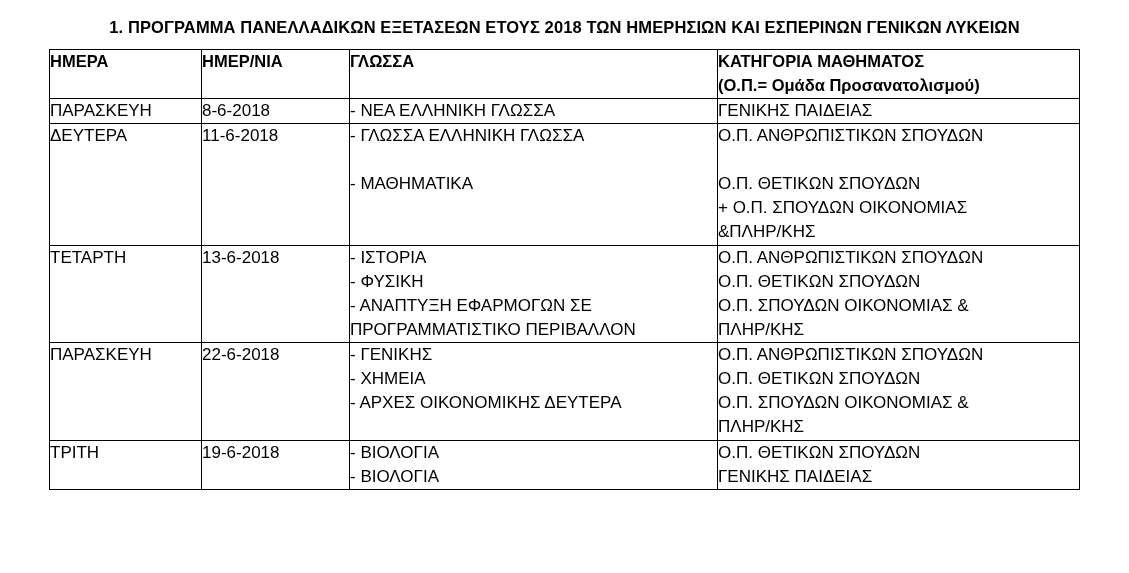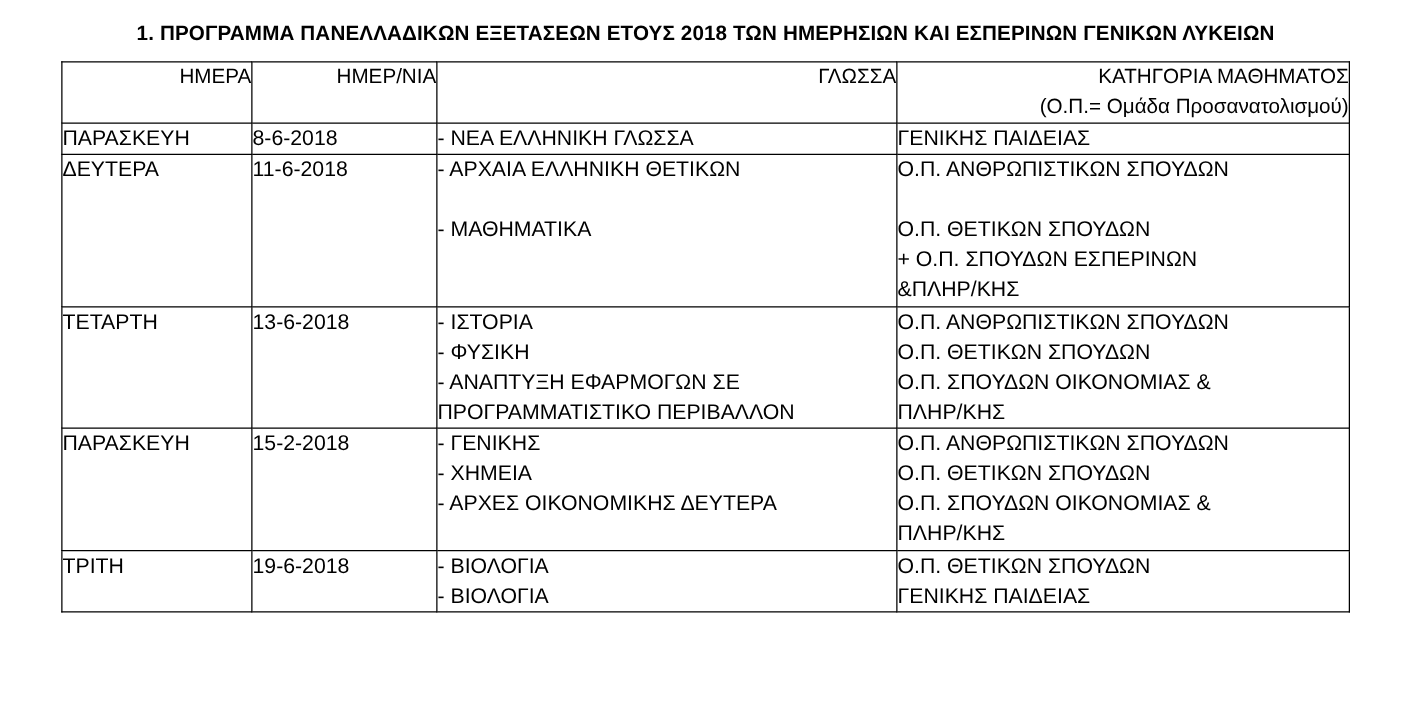--- a/index.html
+++ b/index.html
@@ -34,23 +34,23 @@
     margin: 0 auto;
     width: 1030px;
     border: 1.5px solid #000;
   }
   table.schedule td, table.schedule th {
     border: 1.5px solid #000;
     vertical-align: top;
     padding: 0;
   }
   thead th {
-    font-weight: normal;
+    font-weight: bold;
     font-size: 16.5px;
-    text-align: right;
+    text-align: left;
     padding: 9px 4px 9px 4px;
     line-height: 1.45;
   }
   .col-day   { width: 152px; }
   .col-date  { width: 148px; }
   .col-subj  { width: 368px; }
   .col-cat   { width: 362px; }
 
   td.cell {
     font-size: 17px;
@@ -102,29 +102,29 @@
             <span class="line">- ΝΕΑ ΕΛΛΗΝΙΚΗ ΓΛΩΣΣΑ</span>
           </td>
           <td class="cell">
             <span class="line">ΓΕΝΙΚΗΣ ΠΑΙΔΕΙΑΣ</span>
           </td>
         </tr>
         <tr>
           <td class="cell day-cell">ΔΕΥΤΕΡΑ</td>
           <td class="cell date-cell">11-6-2018</td>
           <td class="cell">
-            <span class="line">- ΑΡΧΑΙΑ ΕΛΛΗΝΙΚΗ ΘΕΤΙΚΩΝ</span>
+            <span class="line">- ΓΛΩΣΣΑ ΕΛΛΗΝΙΚΗ ΓΛΩΣΣΑ</span>
             <span class="line blank"></span>
             <span class="line">- ΜΑΘΗΜΑΤΙΚΑ</span>
           </td>
           <td class="cell">
             <span class="line">Ο.Π. ΑΝΘΡΩΠΙΣΤΙΚΩΝ ΣΠΟΥΔΩΝ</span>
             <span class="line blank"></span>
             <span class="line">Ο.Π. ΘΕΤΙΚΩΝ ΣΠΟΥΔΩΝ</span>
-            <span class="line">+ Ο.Π. ΣΠΟΥΔΩΝ ΕΣΠΕΡΙΝΩΝ</span>
+            <span class="line">+ Ο.Π. ΣΠΟΥΔΩΝ ΟΙΚΟΝΟΜΙΑΣ</span>
             <span class="line">&amp;ΠΛΗΡ/ΚΗΣ</span>
           </td>
         </tr>
         <tr>
           <td class="cell day-cell">ΤΕΤΑΡΤΗ</td>
           <td class="cell date-cell">13-6-2018</td>
           <td class="cell">
             <span class="line">- ΙΣΤΟΡΙΑ</span>
             <span class="line">- ΦΥΣΙΚΗ</span>
             <span class="line">- ΑΝΑΠΤΥΞΗ ΕΦΑΡΜΟΓΩΝ ΣΕ</span>
@@ -132,21 +132,21 @@
           </td>
           <td class="cell">
             <span class="line">Ο.Π. ΑΝΘΡΩΠΙΣΤΙΚΩΝ ΣΠΟΥΔΩΝ</span>
             <span class="line">Ο.Π. ΘΕΤΙΚΩΝ ΣΠΟΥΔΩΝ</span>
             <span class="line">Ο.Π. ΣΠΟΥΔΩΝ ΟΙΚΟΝΟΜΙΑΣ &amp;</span>
             <span class="line">ΠΛΗΡ/ΚΗΣ</span>
           </td>
         </tr>
         <tr>
           <td class="cell day-cell">ΠΑΡΑΣΚΕΥΗ</td>
-          <td class="cell date-cell">15-2-2018</td>
+          <td class="cell date-cell">22-6-2018</td>
           <td class="cell">
             <span class="line">- ΓΕΝΙΚΗΣ</span>
             <span class="line">- ΧΗΜΕΙΑ</span>
             <span class="line">- ΑΡΧΕΣ ΟΙΚΟΝΟΜΙΚΗΣ ΔΕΥΤΕΡΑ</span>
           </td>
           <td class="cell">
             <span class="line">Ο.Π. ΑΝΘΡΩΠΙΣΤΙΚΩΝ ΣΠΟΥΔΩΝ</span>
             <span class="line">Ο.Π. ΘΕΤΙΚΩΝ ΣΠΟΥΔΩΝ</span>
             <span class="line">Ο.Π. ΣΠΟΥΔΩΝ ΟΙΚΟΝΟΜΙΑΣ &amp;</span>
             <span class="line">ΠΛΗΡ/ΚΗΣ</span>

